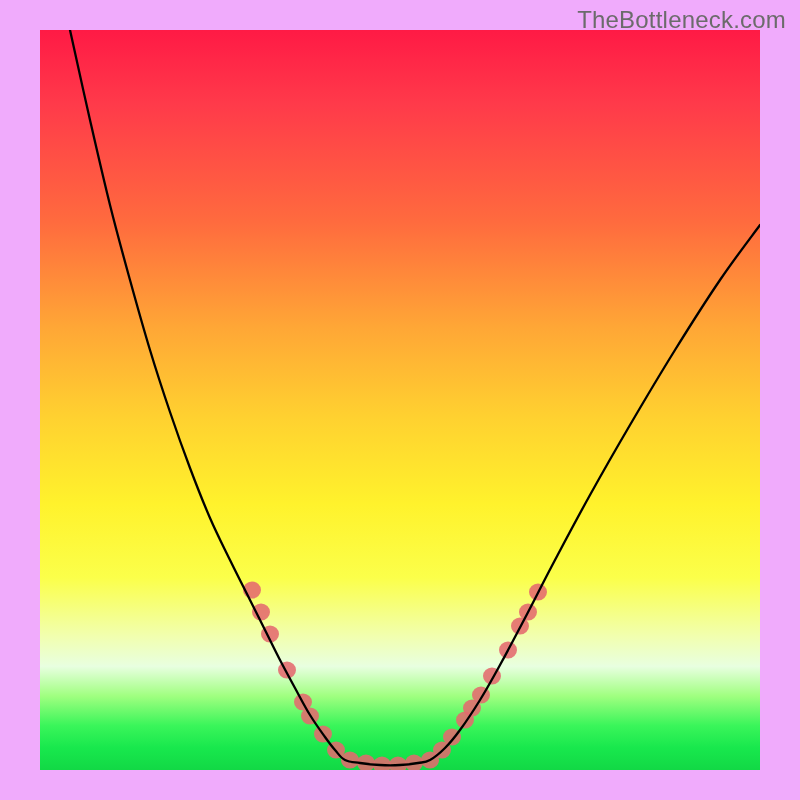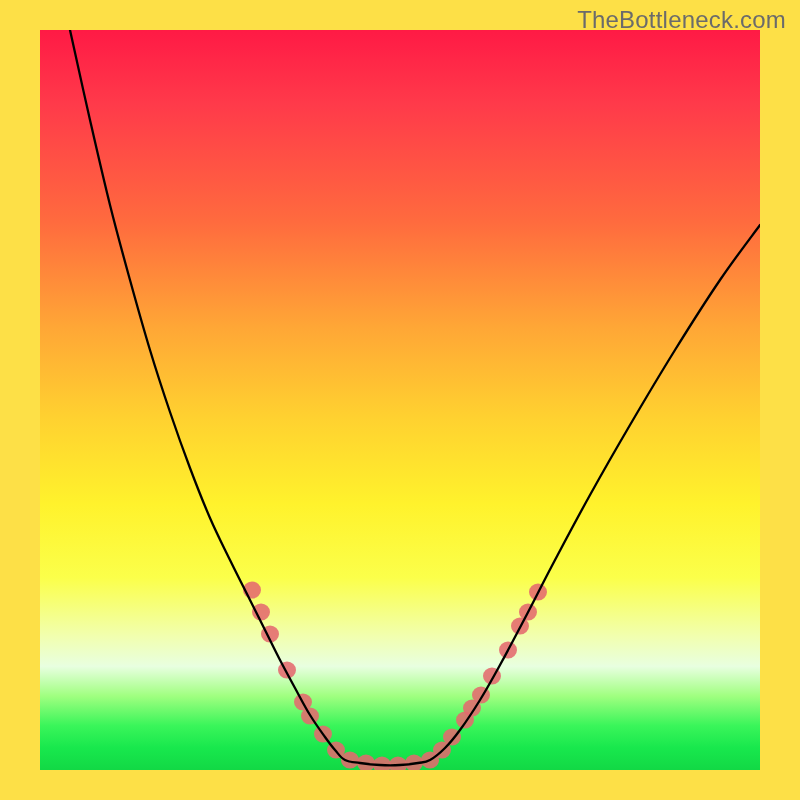--- a/index.html
+++ b/index.html
@@ -10,21 +10,21 @@
     background: #000;
     overflow: hidden;
     font-family: Arial, Helvetica, sans-serif;
   }
   .frame {
     position: absolute;
     left: 0;
     top: 0;
     width: 800px;
     height: 800px;
-    background: #fde047;
+    background: #f0abfc;
   }
   .plot {
     position: absolute;
     left: 40px;
     top: 30px;
     width: 720px;
     height: 740px;
     background: linear-gradient(to bottom,
       #ff1a45 0%,
       #ff3a4a 10%,

